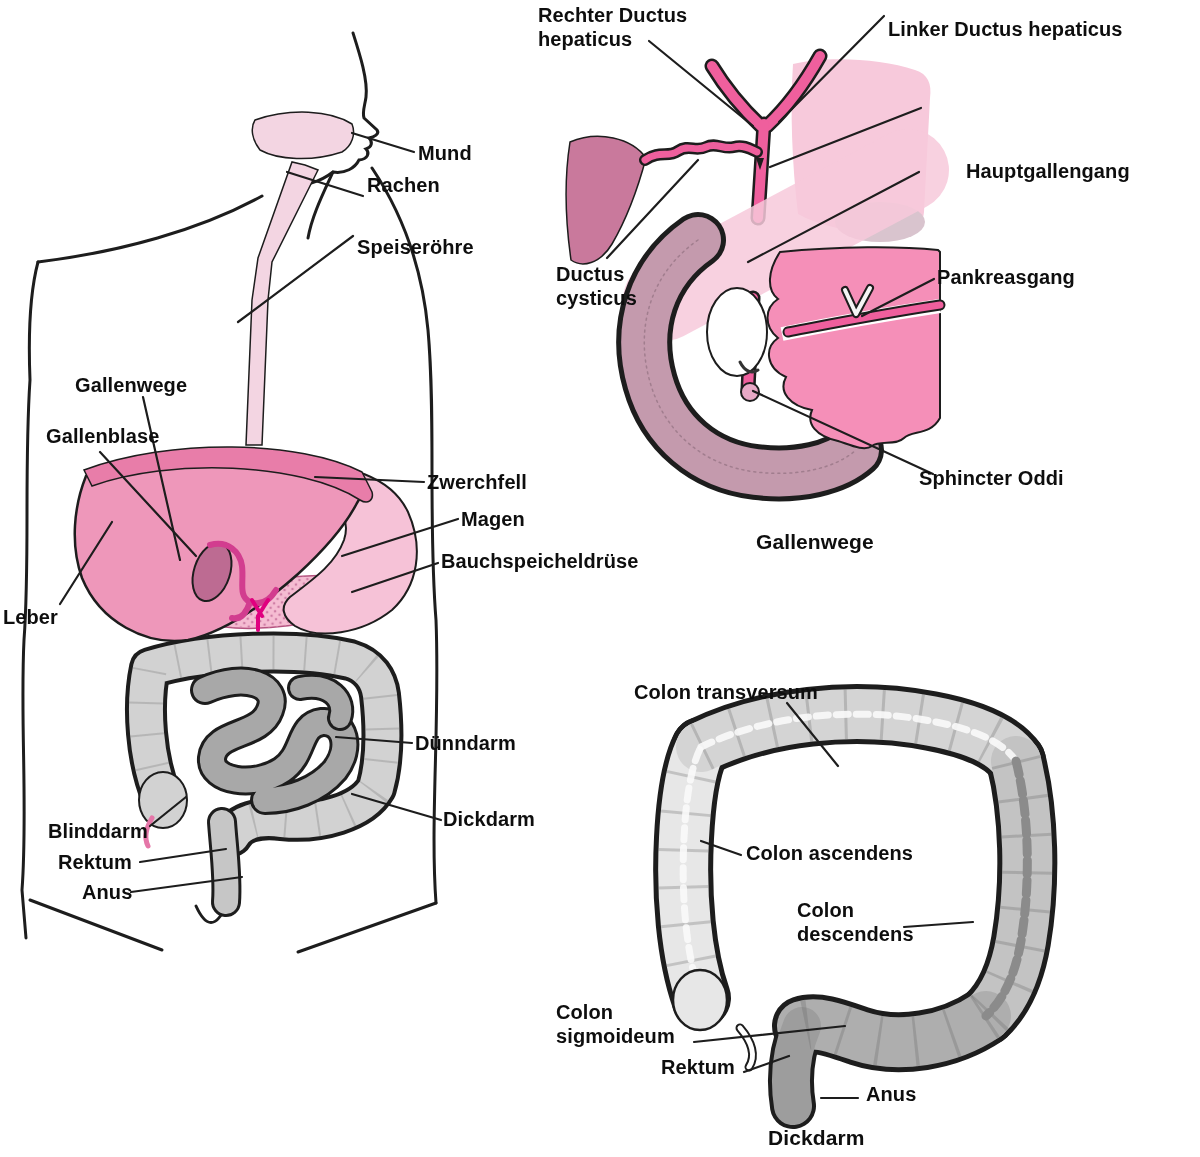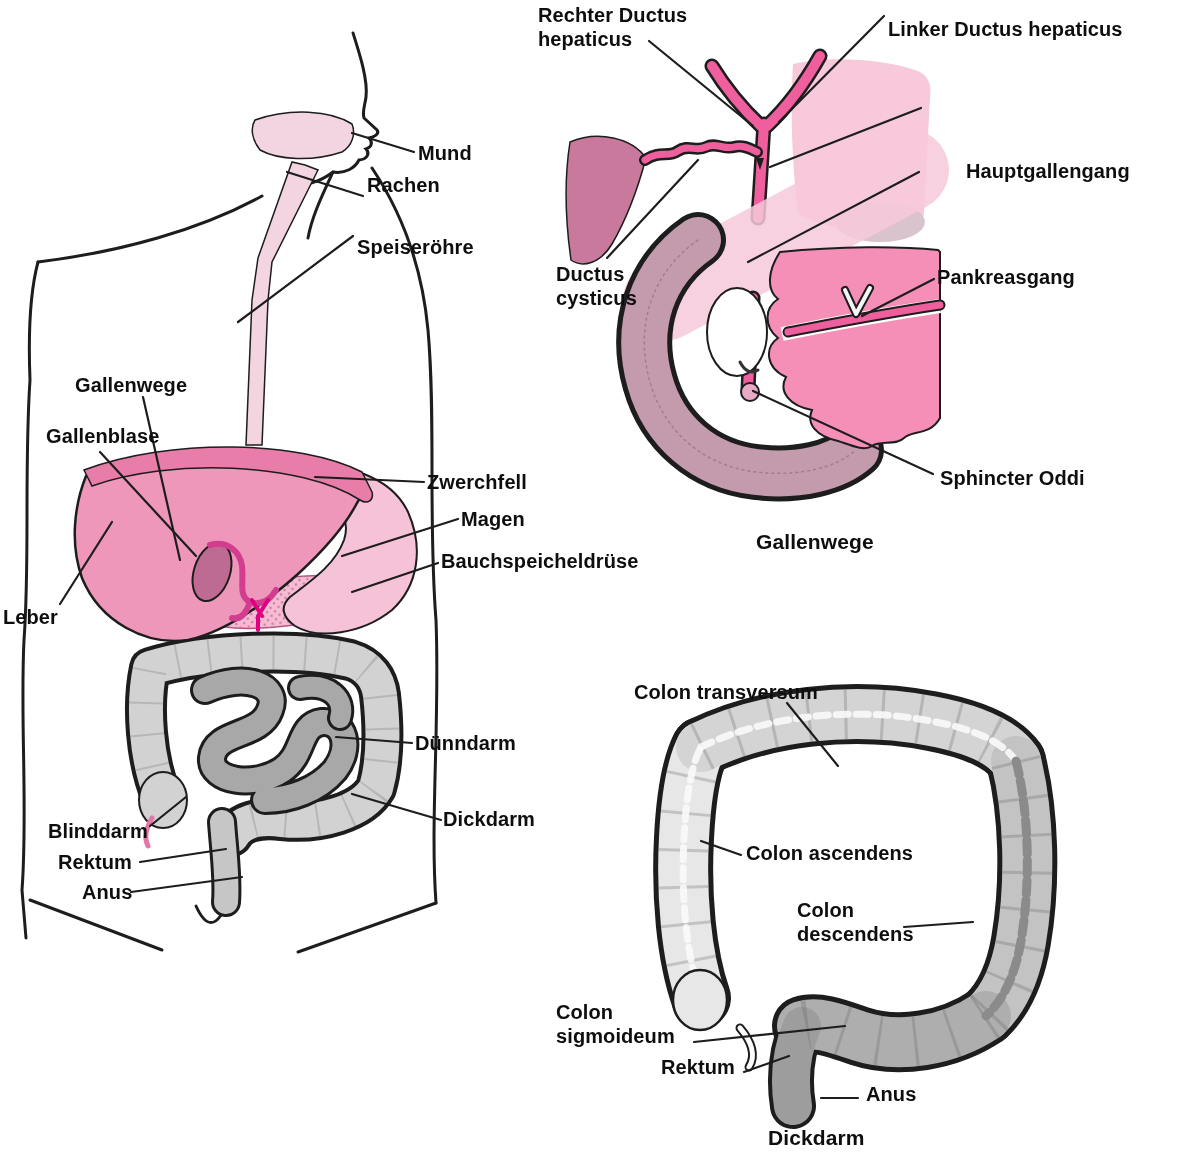--- a/index.html
+++ b/index.html
@@ -213,21 +213,21 @@
     <div>Rechter Ductus</div>
     <div>hepaticus</div>
   </div>
   <div class="lbl" style="left:888px;top:18px">Linker Ductus hepaticus</div>
   <div class="lbl" style="left:966px;top:160px">Hauptgallengang</div>
   <div class="lbl" style="left:937px;top:266px">Pankreasgang</div>
   <div class="lbl" style="left:556px;top:263px">
     <div>Ductus</div>
     <div>cysticus</div>
   </div>
-  <div class="lbl" style="left:940px;top:467px">Sphincter Oddi</div>
+  <div class="lbl" style="left:919px;top:467px">Sphincter Oddi</div>
   <div class="lbl cap" style="left:756px;top:530px">Gallenwege</div>
 
   <div class="lbl" style="left:634px;top:681px">Colon transversum</div>
   <div class="lbl" style="left:746px;top:842px">Colon ascendens</div>
   <div class="lbl" style="left:797px;top:899px">
     <div>Colon</div>
     <div>descendens</div>
   </div>
   <div class="lbl" style="left:556px;top:1001px">
     <div>Colon</div>

